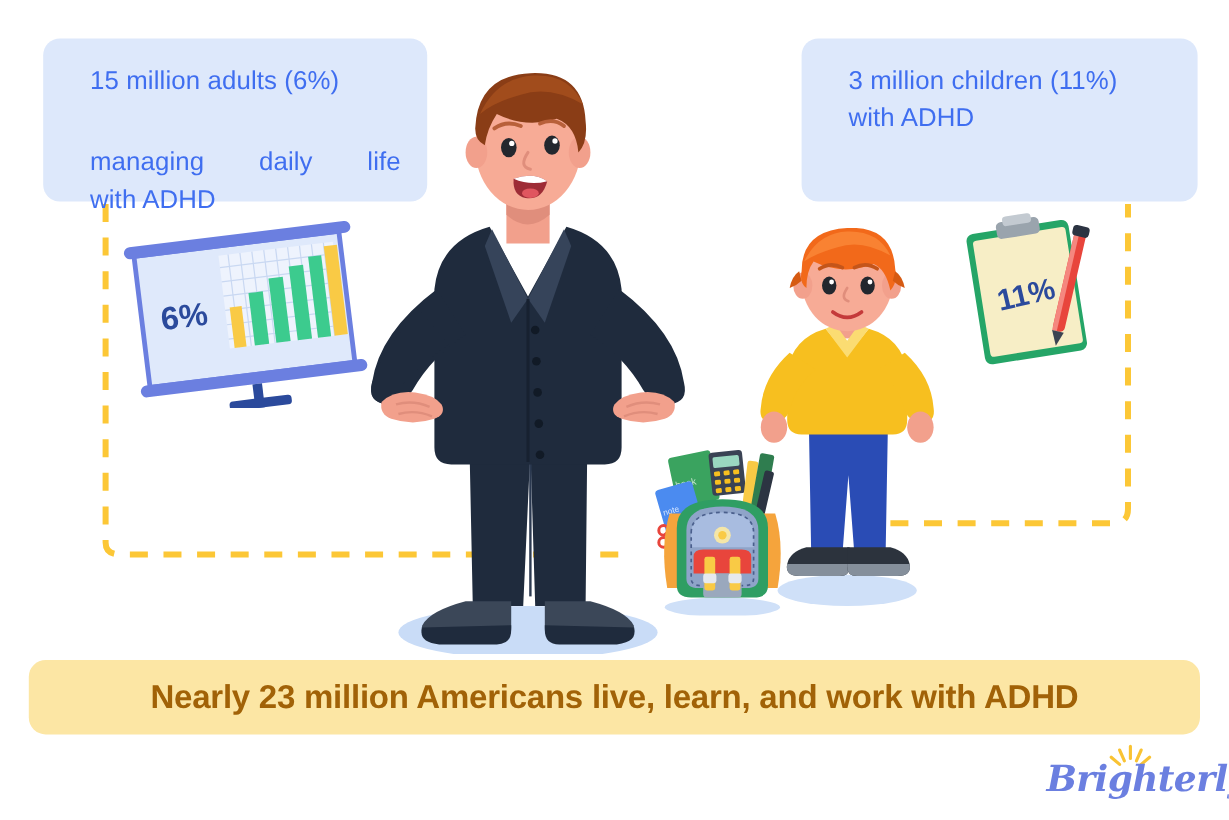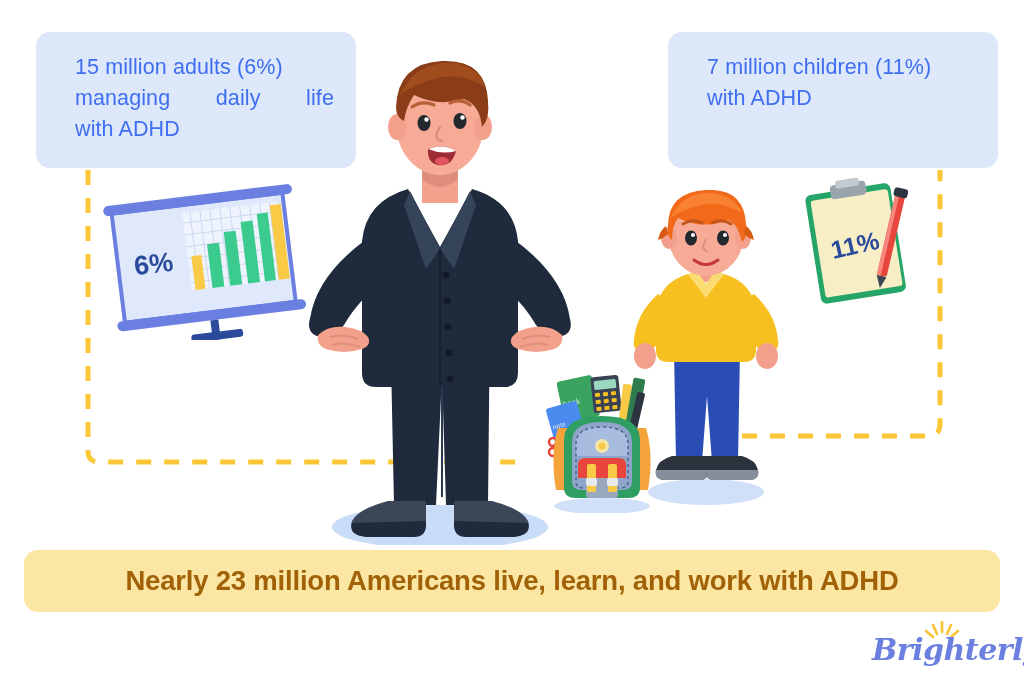--- a/index.html
+++ b/index.html
@@ -23,20 +23,21 @@
     font-size:21.5px;
     line-height:31px;
     letter-spacing:0.1px;
   }
   .callout .ln{display:block;white-space:nowrap;}
   .callout .justify{
     display:block;
     text-align:justify;
     text-align-last:justify;
     white-space:normal;
+    margin-top:37px;
   }
   #callout-left{left:36px;top:32px;width:320px;height:136px;}
   #callout-right{left:668px;top:32px;width:330px;height:136px;}
 
   
   .dash-svg{position:absolute;left:0;top:0;width:1024px;height:683px;pointer-events:none;}
 
   
   #banner{
     position:absolute;left:24px;top:550px;width:976px;height:62px;
@@ -75,21 +76,21 @@
     <path d="M742,436 L928,436 Q940,436 940,424 L940,170" fill="none" stroke="#fcc736" stroke-width="5" stroke-dasharray="15,13" stroke-linecap="butt"></path>
   </svg>
 
   <div class="callout" id="callout-left">
     <span class="ln">15 million adults (6%)</span>
     <span class="justify">managing daily life</span>
     <span class="ln">with ADHD</span>
   </div>
 
   <div class="callout" id="callout-right">
-    <span class="ln">7 million children (11%)</span>
+    <span class="ln">3 million children (11%)</span>
     <span class="ln">with ADHD</span>
   </div>
 
   <svg class="art" style="left:100px;top:180px;" width="220" height="160" viewBox="0 0 220 160">
     <g transform="rotate(-7 110 80)">
 
       <rect x="18" y="22" width="172" height="110" fill="#dfe9fb" stroke="#6b7fe0" stroke-width="4"></rect>
 
       <rect x="10" y="14" width="190" height="10" rx="5" fill="#6b7fe0"></rect>
 

